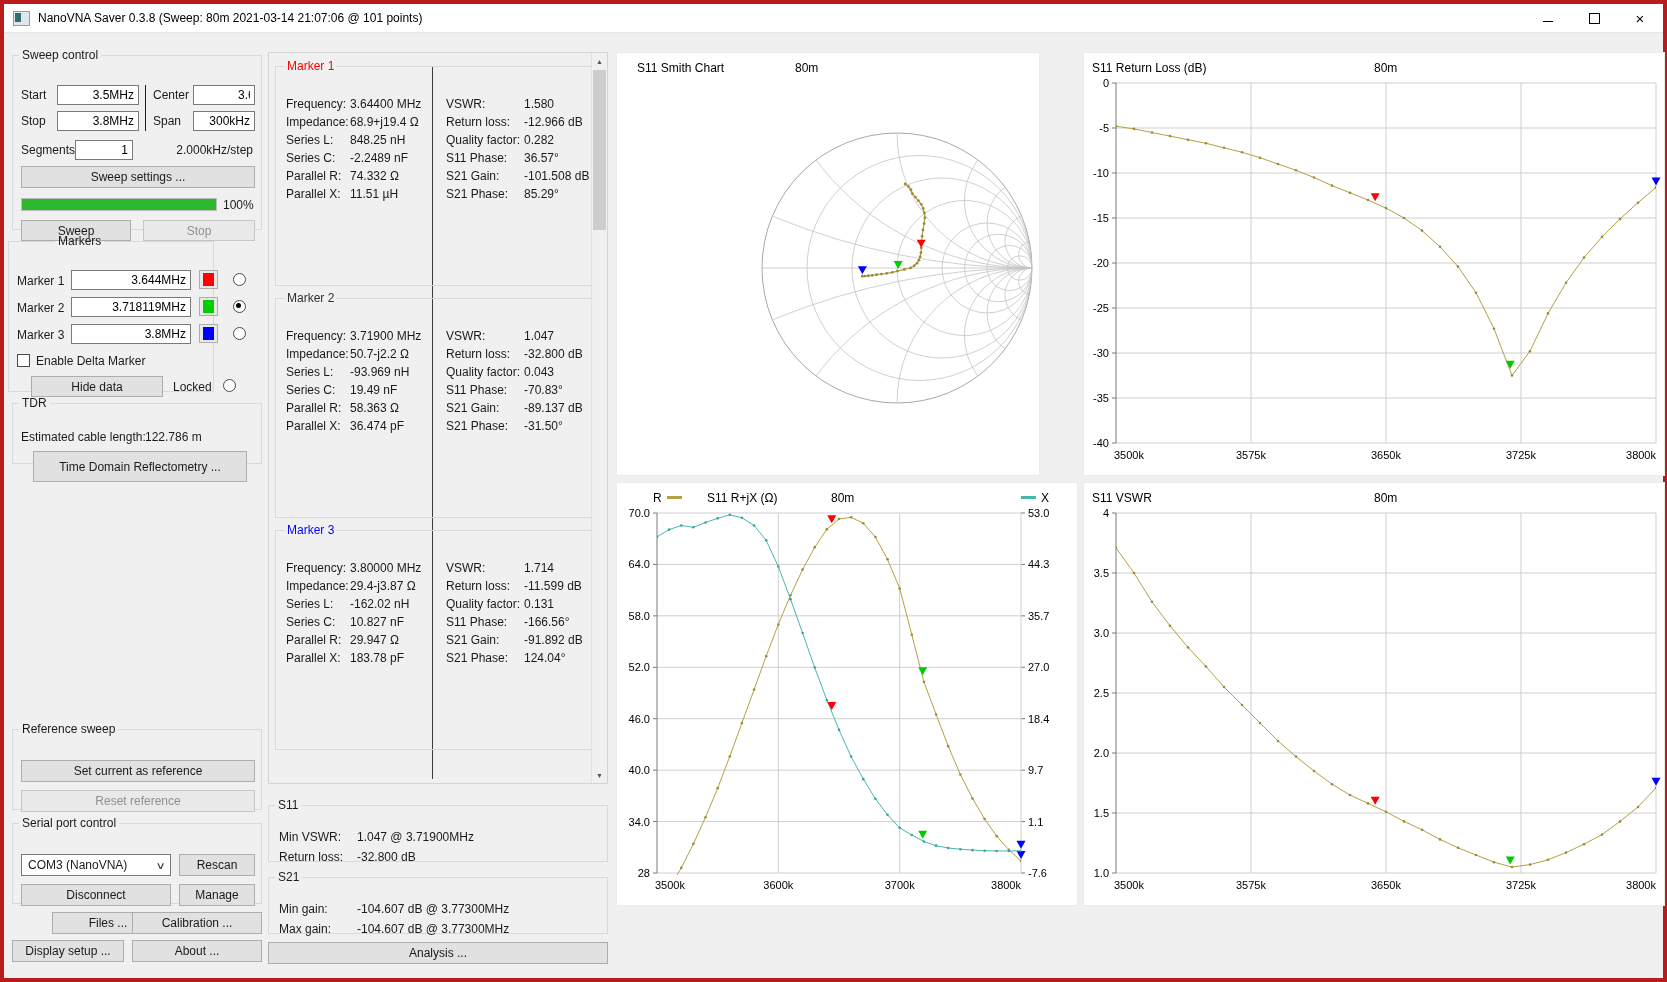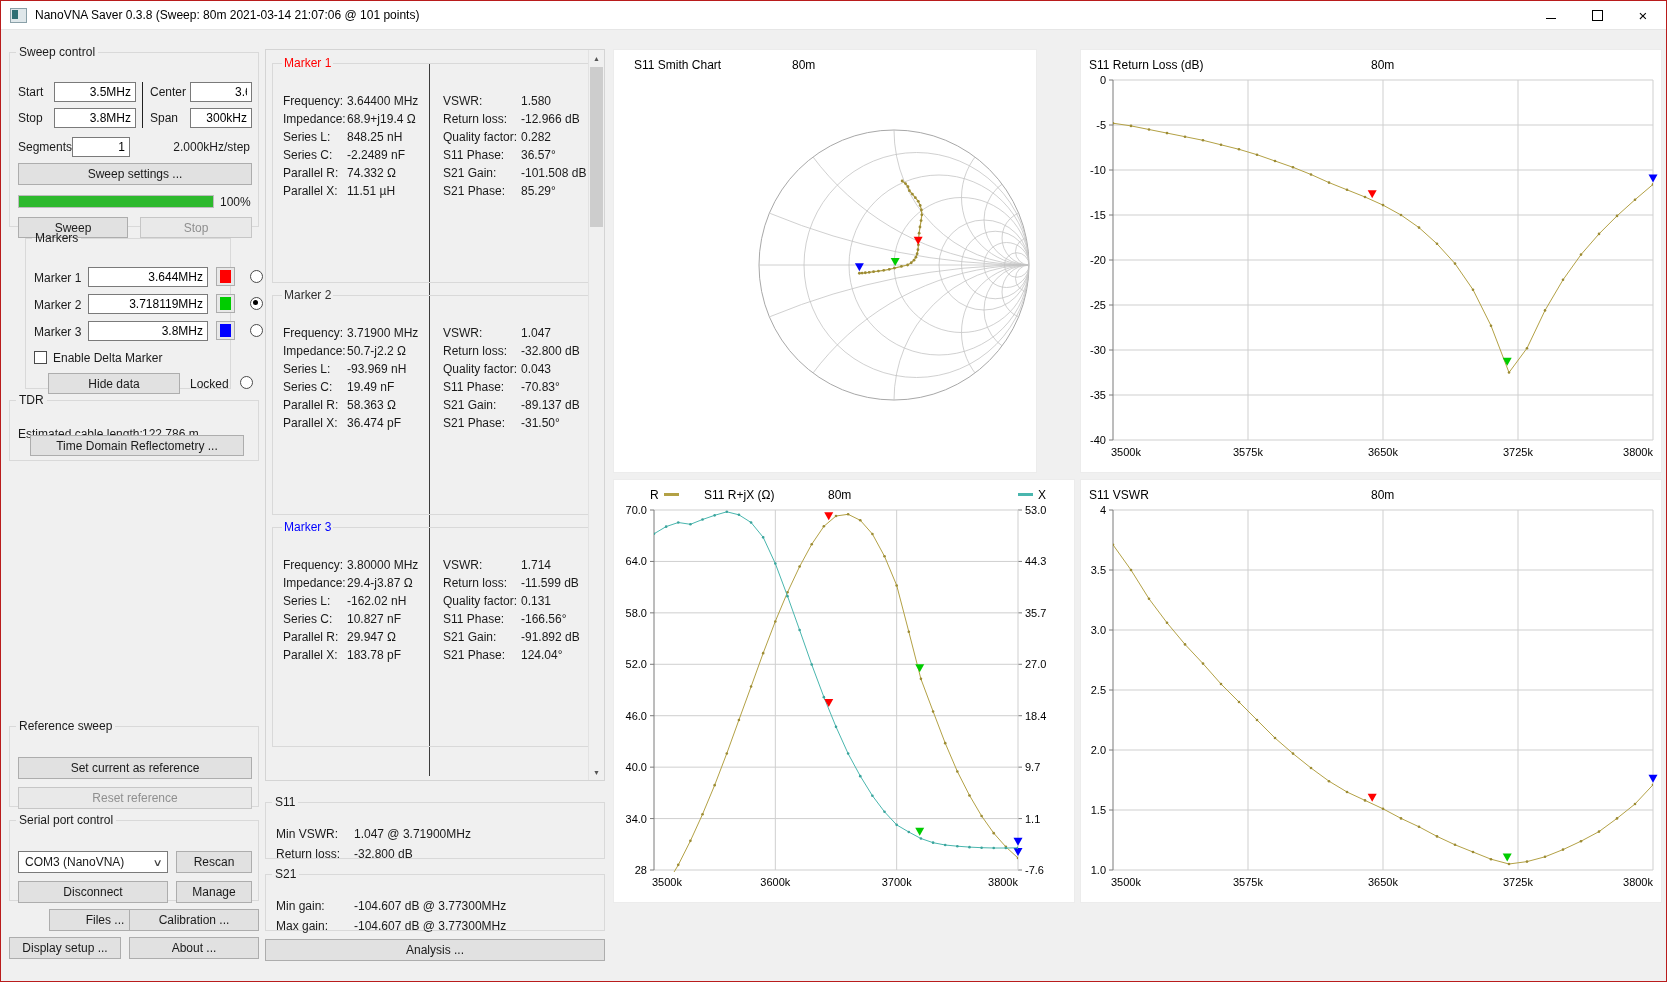--- a/index.html
+++ b/index.html
@@ -1,17 +1,17 @@
 <!DOCTYPE html>
 <html><head>
 <meta charset="utf-8">
 <style>
   html,body{margin:0;padding:0;}
   body{width:1667px;height:982px;background:#f0f0f0;font-family:"Liberation Sans",sans-serif;font-size:12px;color:#1a1a1a;position:relative;overflow:hidden;}
-  .window{position:absolute;inset:0;border:1px solid #b91c1c;box-sizing:border-box;}
+  .window{position:absolute;inset:0;border:4px solid #b91c1c;box-sizing:border-box;}
   .titlebar{position:absolute;top:0;left:0;right:0;height:28px;background:#ffffff;display:flex;align-items:center;border-bottom:1px solid #e6e6e6;}
   .app-icon{width:15px;height:13px;margin:0 8px 0 9px;border:1px solid #8aa0a8;background:#dfe7ea;position:relative;}
   .app-icon::after{content:"";position:absolute;left:1px;top:1px;width:6px;height:9px;background:#2f6f74;}
   .title-text{font-size:12px;color:#000;}
   .win-controls{margin-left:auto;display:flex;height:28px;}
   .wc{width:46px;height:28px;display:flex;align-items:center;justify-content:center;color:#000;}
   .glyph-min{width:10px;border-top:1px solid #000;margin-top:6px;}
   .glyph-max{width:9px;height:9px;border:1px solid #000;}
   .glyph-close{font-size:15px;line-height:15px;}
   fieldset.group{position:absolute;border:1px solid #d9d9d9;margin:0;padding:0;box-sizing:border-box;}
@@ -79,21 +79,21 @@
     <span class="lbl" style="right:8px;top:81px;">2.000kHz/step</span>
     <div class="btn" style="left:8px;top:104px;width:234px;height:22px;">Sweep settings ...</div>
     <div class="progress-track" style="left:8px;top:136px;width:196px;">
       <div class="progress-fill" style="background: rgb(45, 185, 45);"></div>
     </div>
     <span class="lbl" style="left:210px;top:136px;">100%</span>
     <div class="btn" style="left:8px;top:158px;width:110px;height:21px;">Sweep</div>
     <div class="btn disabled" style="left:130px;top:158px;width:112px;height:21px;">Stop</div>
   </fieldset>
 
-  <fieldset class="group" style="left:24px;top:230px;width:206px;height:158px;">
+  <fieldset class="group" style="left:4px;top:230px;width:206px;height:158px;padding-left:40px;">
     <legend>Markers</legend>
     <div id="marker-rows">
         <span class="lbl" style="left: 8px; top: 26px;">Marker 1</span>
         <input class="field" value="3.644MHz" style="left: 62px; top: 22px; width: 120px;">
         <span class="swatch" style="left: 190px; top: 22px;">
           <span class="sw-in" style="background: rgb(255, 0, 0);"></span>
         </span>
         <span class="radio" style="left: 224px; top: 25px;"></span>
         <span class="lbl" style="left: 8px; top: 53px;">Marker 2</span>
         <input class="field" value="3.718119MHz" style="left: 62px; top: 49px; width: 120px;">
@@ -112,21 +112,21 @@
     <span class="lbl" style="left:27px;top:106px;">Enable Delta Marker</span>
     <div class="btn" style="left:22px;top:128px;width:132px;height:21px;">Hide data</div>
     <span class="lbl" style="left:164px;top:132px;">Locked</span>
     <span class="radio" style="left:214px;top:131px;"></span>
   </fieldset>
 
   <fieldset class="group" style="left:8px;top:392px;width:250px;height:68px;">
     <legend>TDR</legend>
     <span class="lbl" style="left:8px;top:20px;">Estimated cable length:</span>
     <span class="lbl" style="left:132px;top:20px;">122.786 m</span>
-    <div class="btn" style="left:20px;top:28px;width:214px;height:21px;">Time Domain Reflectometry ...</div>
+    <div class="btn" style="left:20px;top:41px;width:214px;height:31px;">Time Domain Reflectometry ...</div>
   </fieldset>
 
   <fieldset class="group" style="left:8px;top:718px;width:250px;height:88px;">
     <legend>Reference sweep</legend>
     <div class="btn" style="left:8px;top:24px;width:234px;height:22px;">Set current as reference</div>
     <div class="btn disabled" style="left:8px;top:54px;width:234px;height:22px;">Reset reference</div>
   </fieldset>
 
   <fieldset class="group" style="left:8px;top:812px;width:250px;height:88px;">
     <legend>Serial port control</legend>

